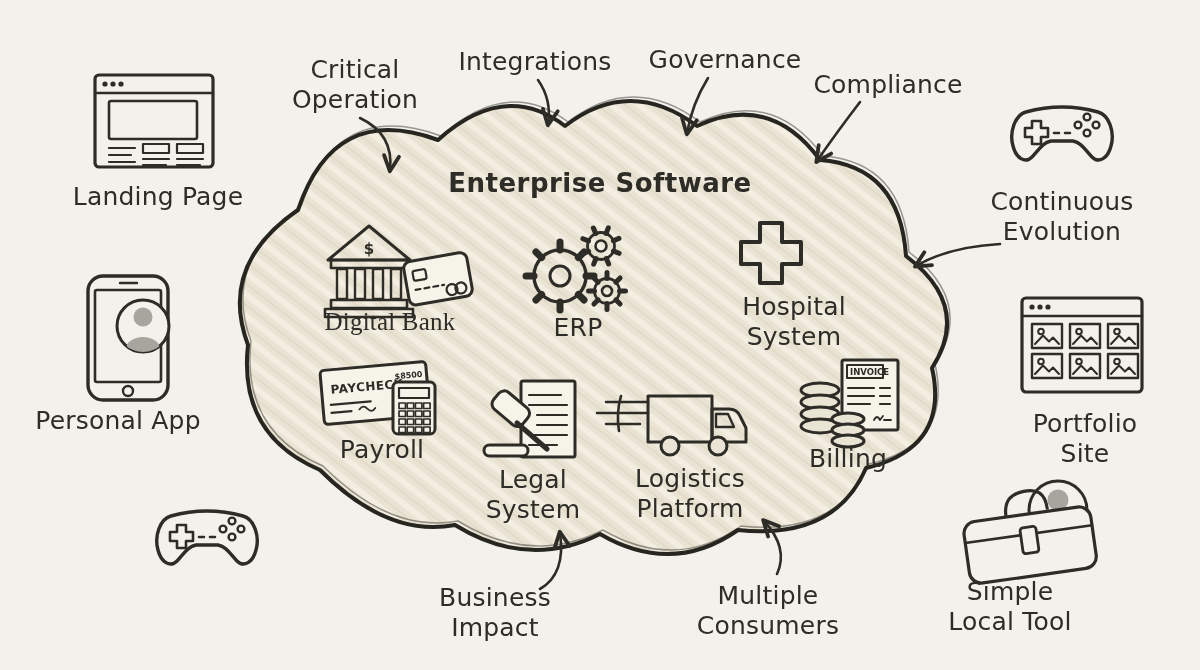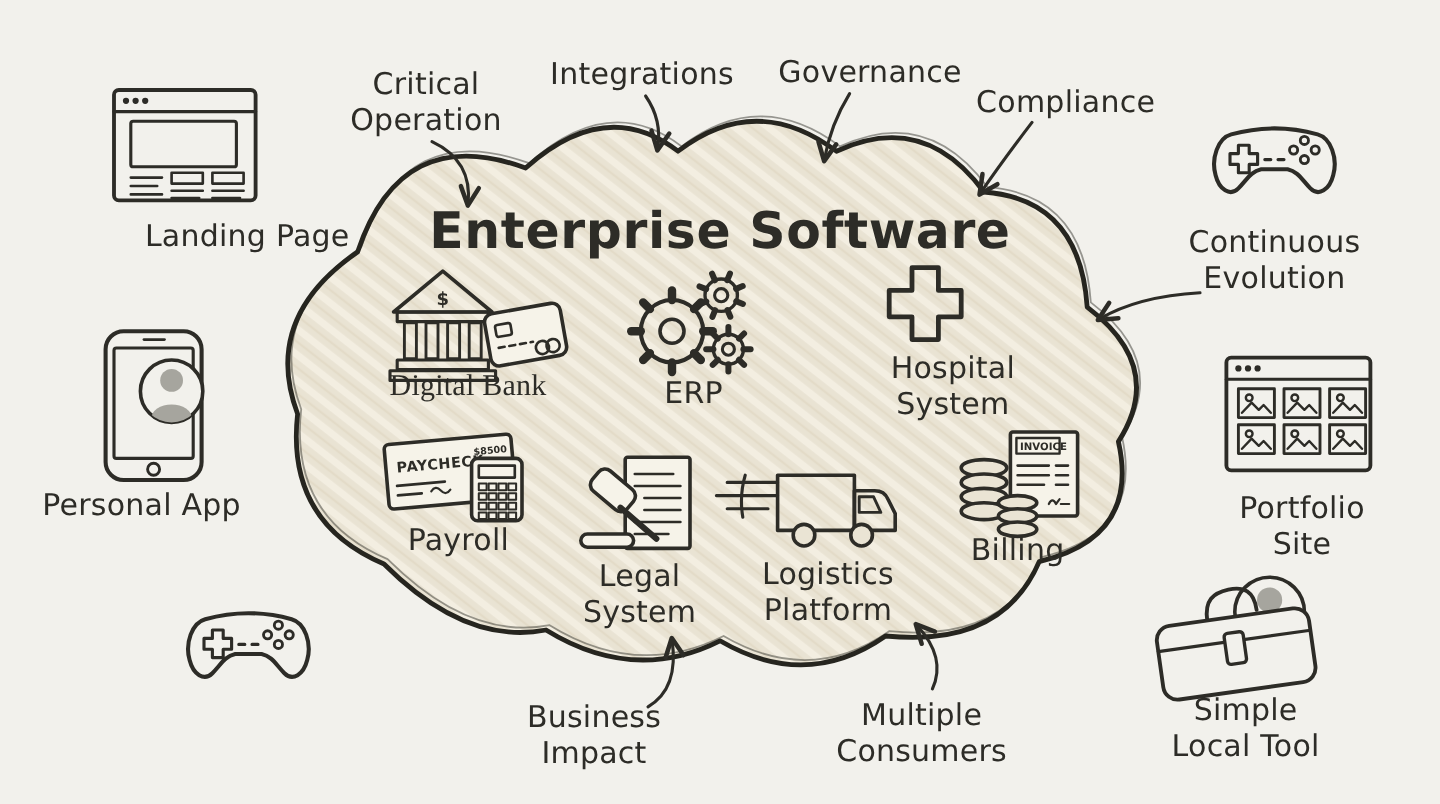--- a/index.html
+++ b/index.html
@@ -8,21 +8,21 @@
     background:#f2f1ec;
     font-family:"DejaVu Sans","Liberation Sans",sans-serif;
   }
   .stage svg{position:absolute;left:0;top:0;}
   .lbl{
     position:absolute;transform:translateX(-50%);
     text-align:center;white-space:pre-line;
     color:#2d2c27;font-size:25px;line-height:1.2;font-weight:500;
     letter-spacing:0.2px;
   }
-  .lbl.title{font-size:42px;font-weight:700;letter-spacing:0.5px;}
+  .lbl.title{font-size:26px;font-weight:700;letter-spacing:0.5px;}
   svg text{
     font-family:"DejaVu Sans","Liberation Sans",sans-serif;
     fill:#2d2c27;stroke:none;font-weight:700;
   }
 </style>
 </head>
 <body>
 
 <div class="stage">
 
@@ -281,19 +281,19 @@
 <div class="lbl" style="left:535px;top:47px;">Integrations</div>
 <div class="lbl" style="left:725px;top:45px;">Governance</div>
 <div class="lbl" style="left:888px;top:70px;">Compliance</div>
 <div class="lbl" style="left:1062px;top:187px;">Continuous
 Evolution</div>
 <div class="lbl" style="left:495px;top:583px;">Business
 Impact</div>
 <div class="lbl" style="left:768px;top:581px;">Multiple
 Consumers</div>
 
-<div class="lbl" style="left:158px;top:182px;margin-left:48px;">Landing Page</div>
+<div class="lbl" style="left:158px;top:182px;">Landing Page</div>
 <div class="lbl" style="left:118px;top:406px;">Personal App</div>
 <div class="lbl" style="left:1085px;top:409px;">Portfolio Site</div>
-<div class="lbl" style="left:1010px;top:577px;margin-left:28px;">Simple
+<div class="lbl" style="left:1010px;top:577px;">Simple
 Local Tool</div>
 
 </div>
 
 </body></html>

